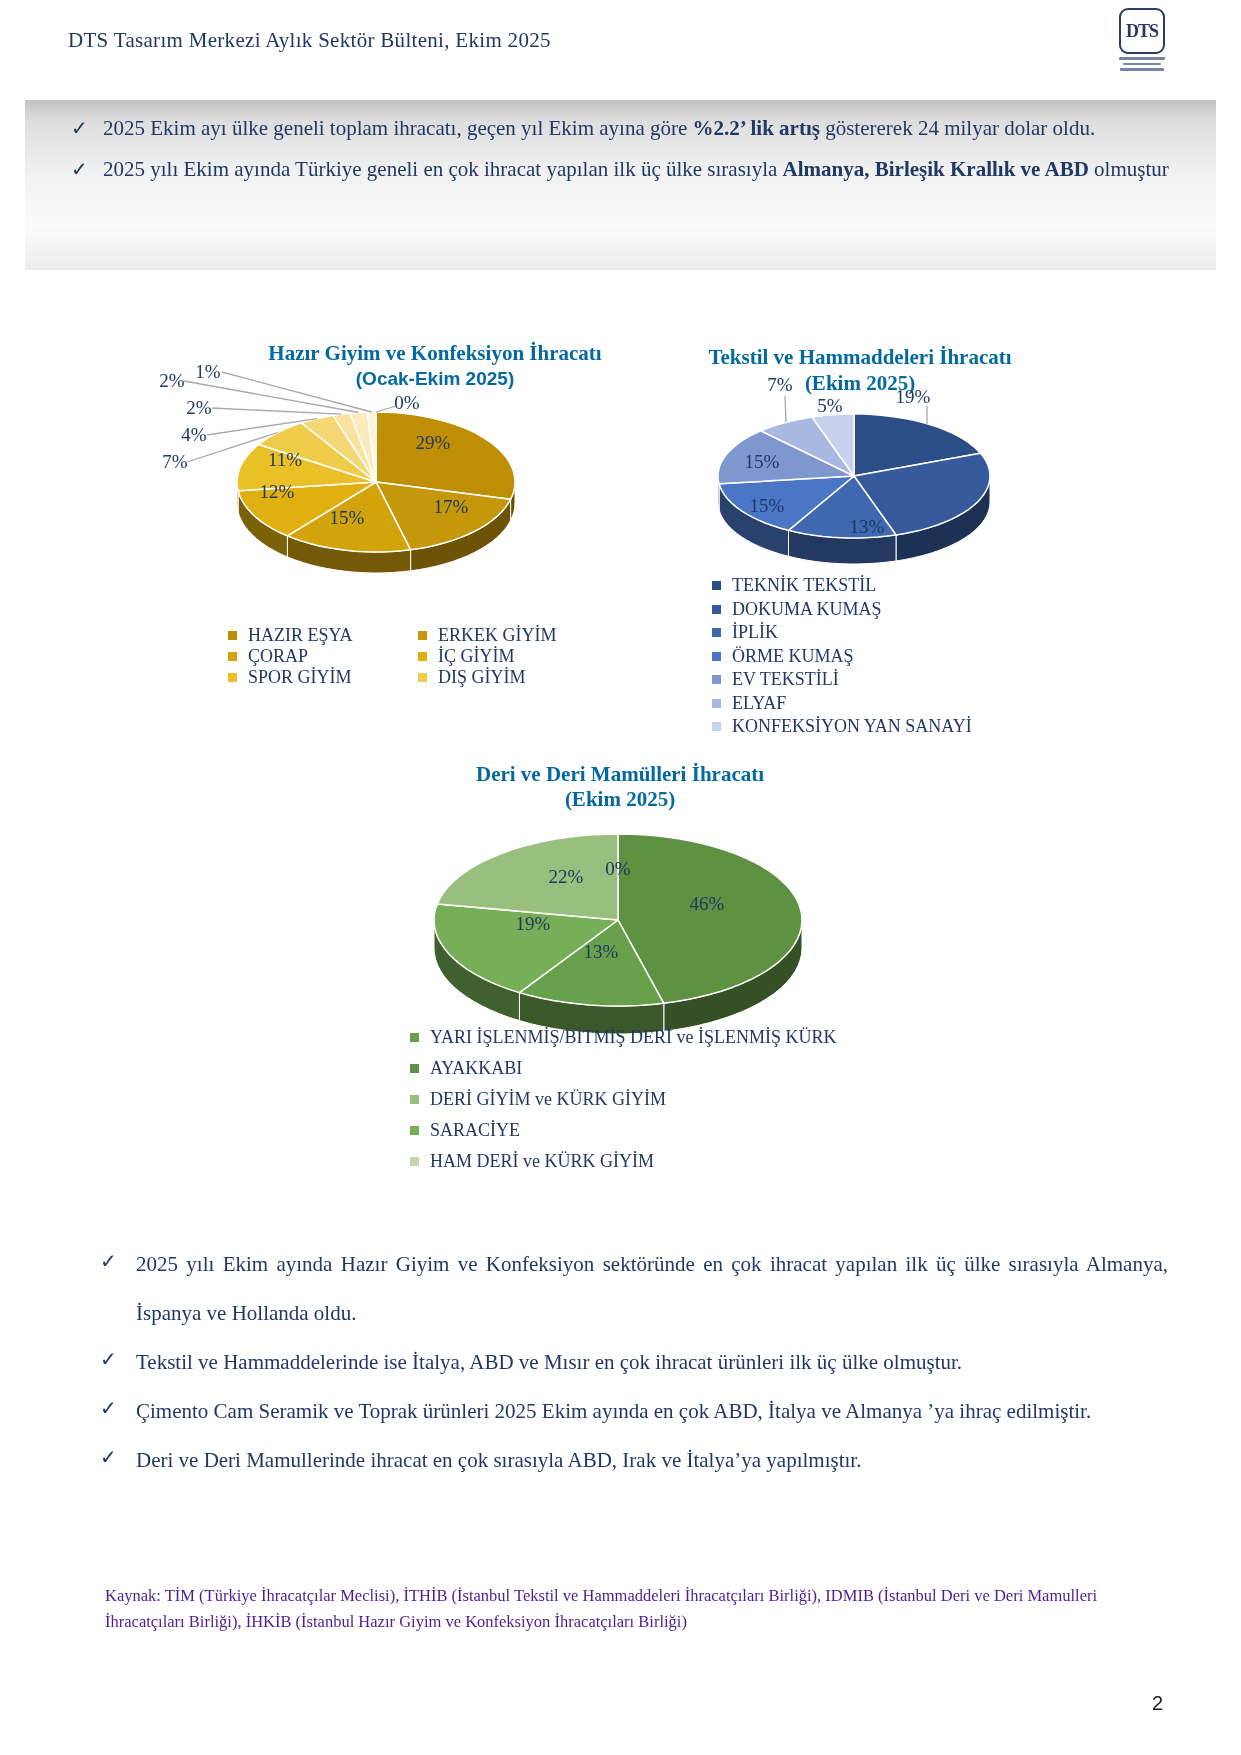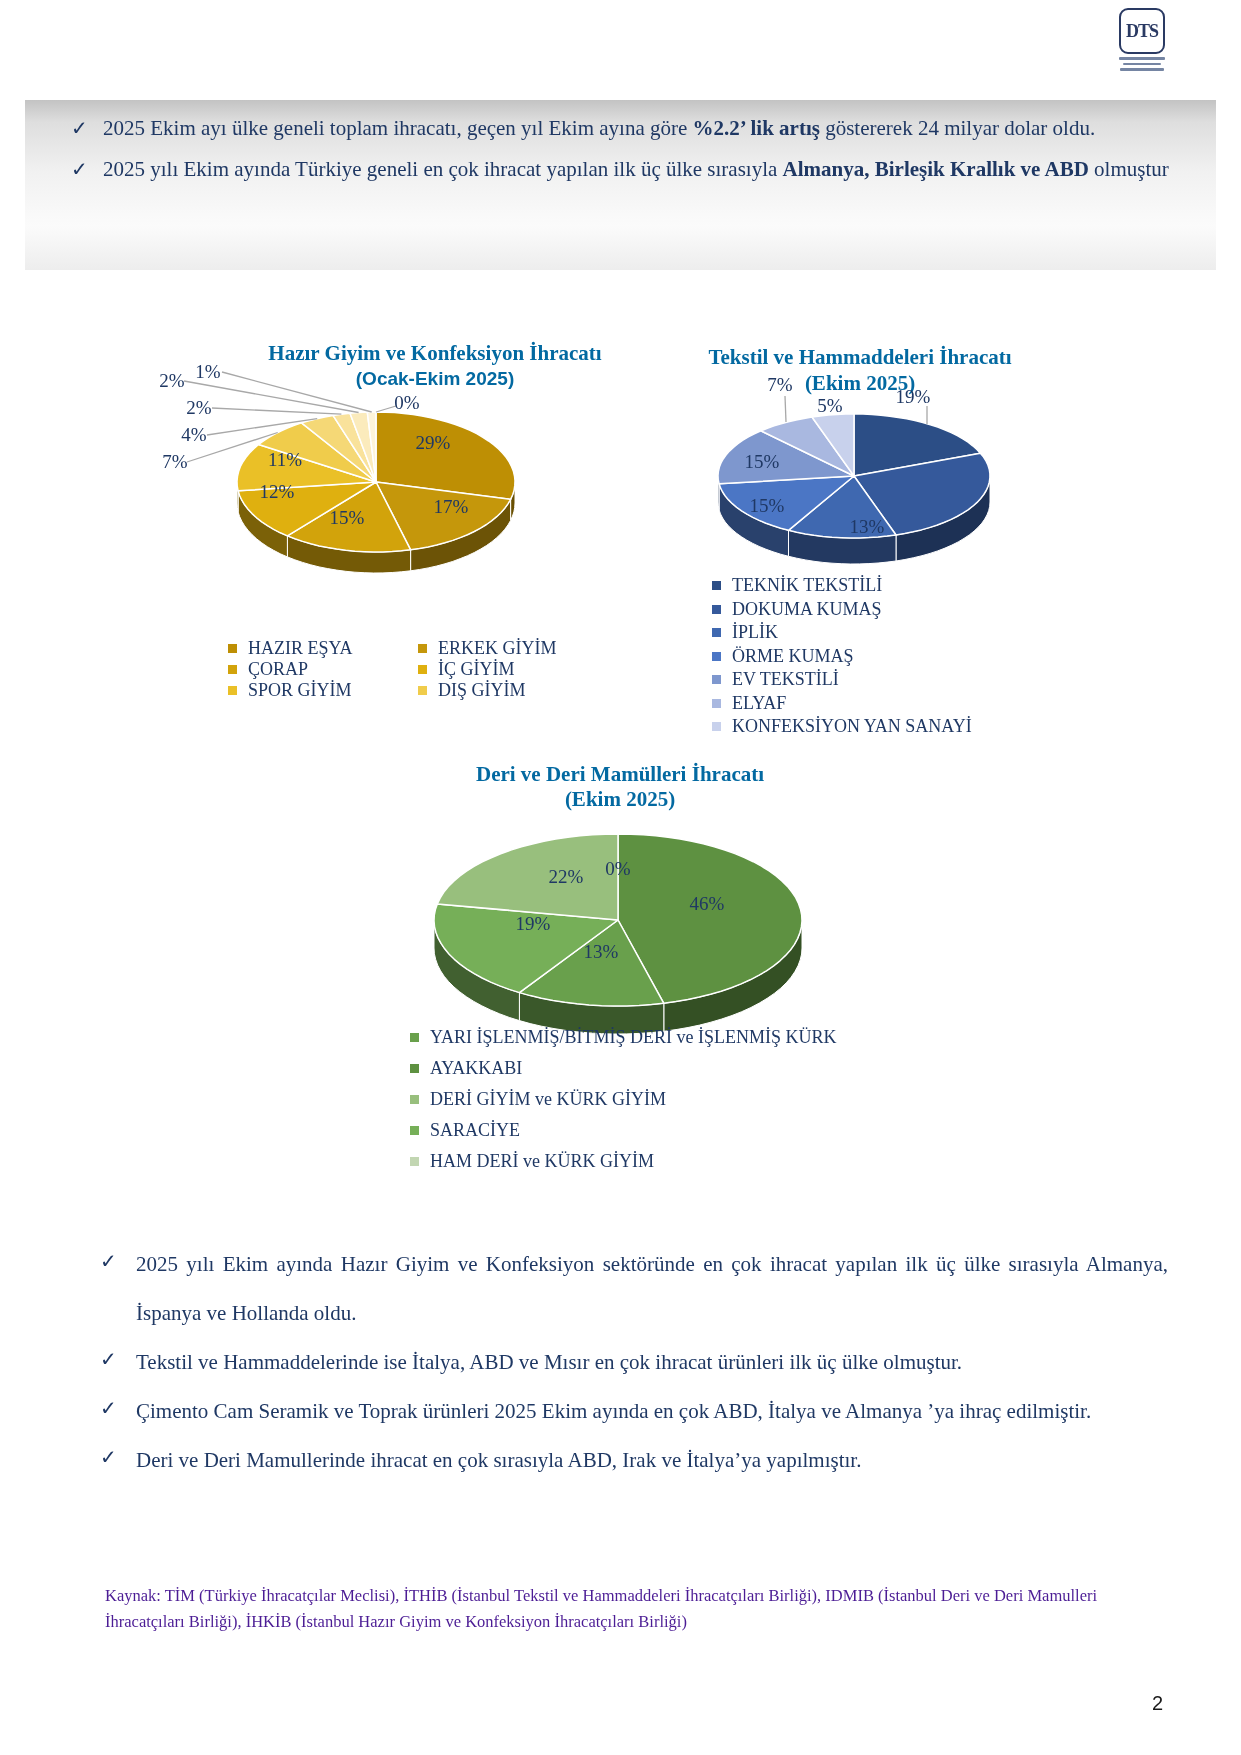--- a/index.html
+++ b/index.html
@@ -28,38 +28,39 @@
   .ctitle.sans{font-family:"Liberation Sans","DejaVu Sans",sans-serif;font-size:19px;}
   
   .pie-svg{position:absolute;overflow:visible;}
   .plbl{position:absolute;transform:translate(-50%,-50%);font-size:19px;color:#1F3864;
     white-space:nowrap;}
   
   .legend{position:absolute;}
   .lg-row{display:flex;align-items:center;}
   .sw{display:inline-block;width:9px;height:9px;margin-right:11px;flex:0 0 9px;}
   .lg-txt{font-size:18px;color:#1F3864;white-space:nowrap;}
-  .legend.gold{display:grid;grid-auto-flow:column;grid-template-rows:repeat(3,21px);grid-template-columns:190px auto;margin-top:13px;}
+  .legend.gold{display:grid;grid-auto-flow:column;grid-template-rows:repeat(3,21px);grid-template-columns:190px auto;}
   .legend.gold .lg-row{height:21px;}
   .legend.blue .lg-row{height:23.5px;}
   .legend.green .lg-row{height:31px;}
   
   .bullets{position:absolute;left:100px;top:1240px;width:1068px;}
   .bullets .ht{margin:0;font-size:21px;line-height:49px;text-align:justify;flex:1 1 auto;}
   .bullets .check{flex:0 0 36px;line-height:42px;}
   
   .source{position:absolute;left:105px;top:1583px;width:1062px;font-size:16.5px;line-height:26px;color:#4c1d95;}
   .pagenum{position:absolute;left:1152px;top:1692px;font-family:"Liberation Sans","DejaVu Sans",sans-serif;
     font-size:20px;color:#1a1a1a;}
 </style>
 </head>
 <body>
 
 <div class="page">
 
+  <div class="hdr-title">DTS Tasarım Merkezi Aylık Sektör Bülteni, Ekim 2025</div>
   <div class="logo">
     <div class="logo-box">DTS</div>
     <div class="logo-line" style="width:46px"></div>
     <div class="logo-line" style="width:38px"></div>
     <div class="logo-line" style="width:44px"></div>
   </div>
 
   <div class="hlbox">
     <div class="check-item">
       <span class="check">✓</span>
@@ -163,21 +164,21 @@
   </svg>
   <div class="plbl" style="left:913px;top:397px">19%</div>
   <div class="plbl" style="left:867px;top:527px">13%</div>
   <div class="plbl" style="left:767px;top:506px">15%</div>
   <div class="plbl" style="left:762px;top:462px">15%</div>
   <div class="plbl" style="left:780px;top:385px">7%</div>
   <div class="plbl" style="left:830px;top:406px">5%</div>
   <div class="legend blue" style="left:712px;top:574px">
       <div class="lg-row">
         <span class="sw" style="background: rgb(44, 78, 134);"></span>
-        <span class="lg-txt">TEKNİK TEKSTİLİ</span>
+        <span class="lg-txt">TEKNİK TEKSTİL</span>
       </div>
       <div class="lg-row">
         <span class="sw" style="background: rgb(53, 89, 155);"></span>
         <span class="lg-txt">DOKUMA KUMAŞ</span>
       </div>
       <div class="lg-row">
         <span class="sw" style="background: rgb(63, 104, 176);"></span>
         <span class="lg-txt">İPLİK</span>
       </div>
       <div class="lg-row">

